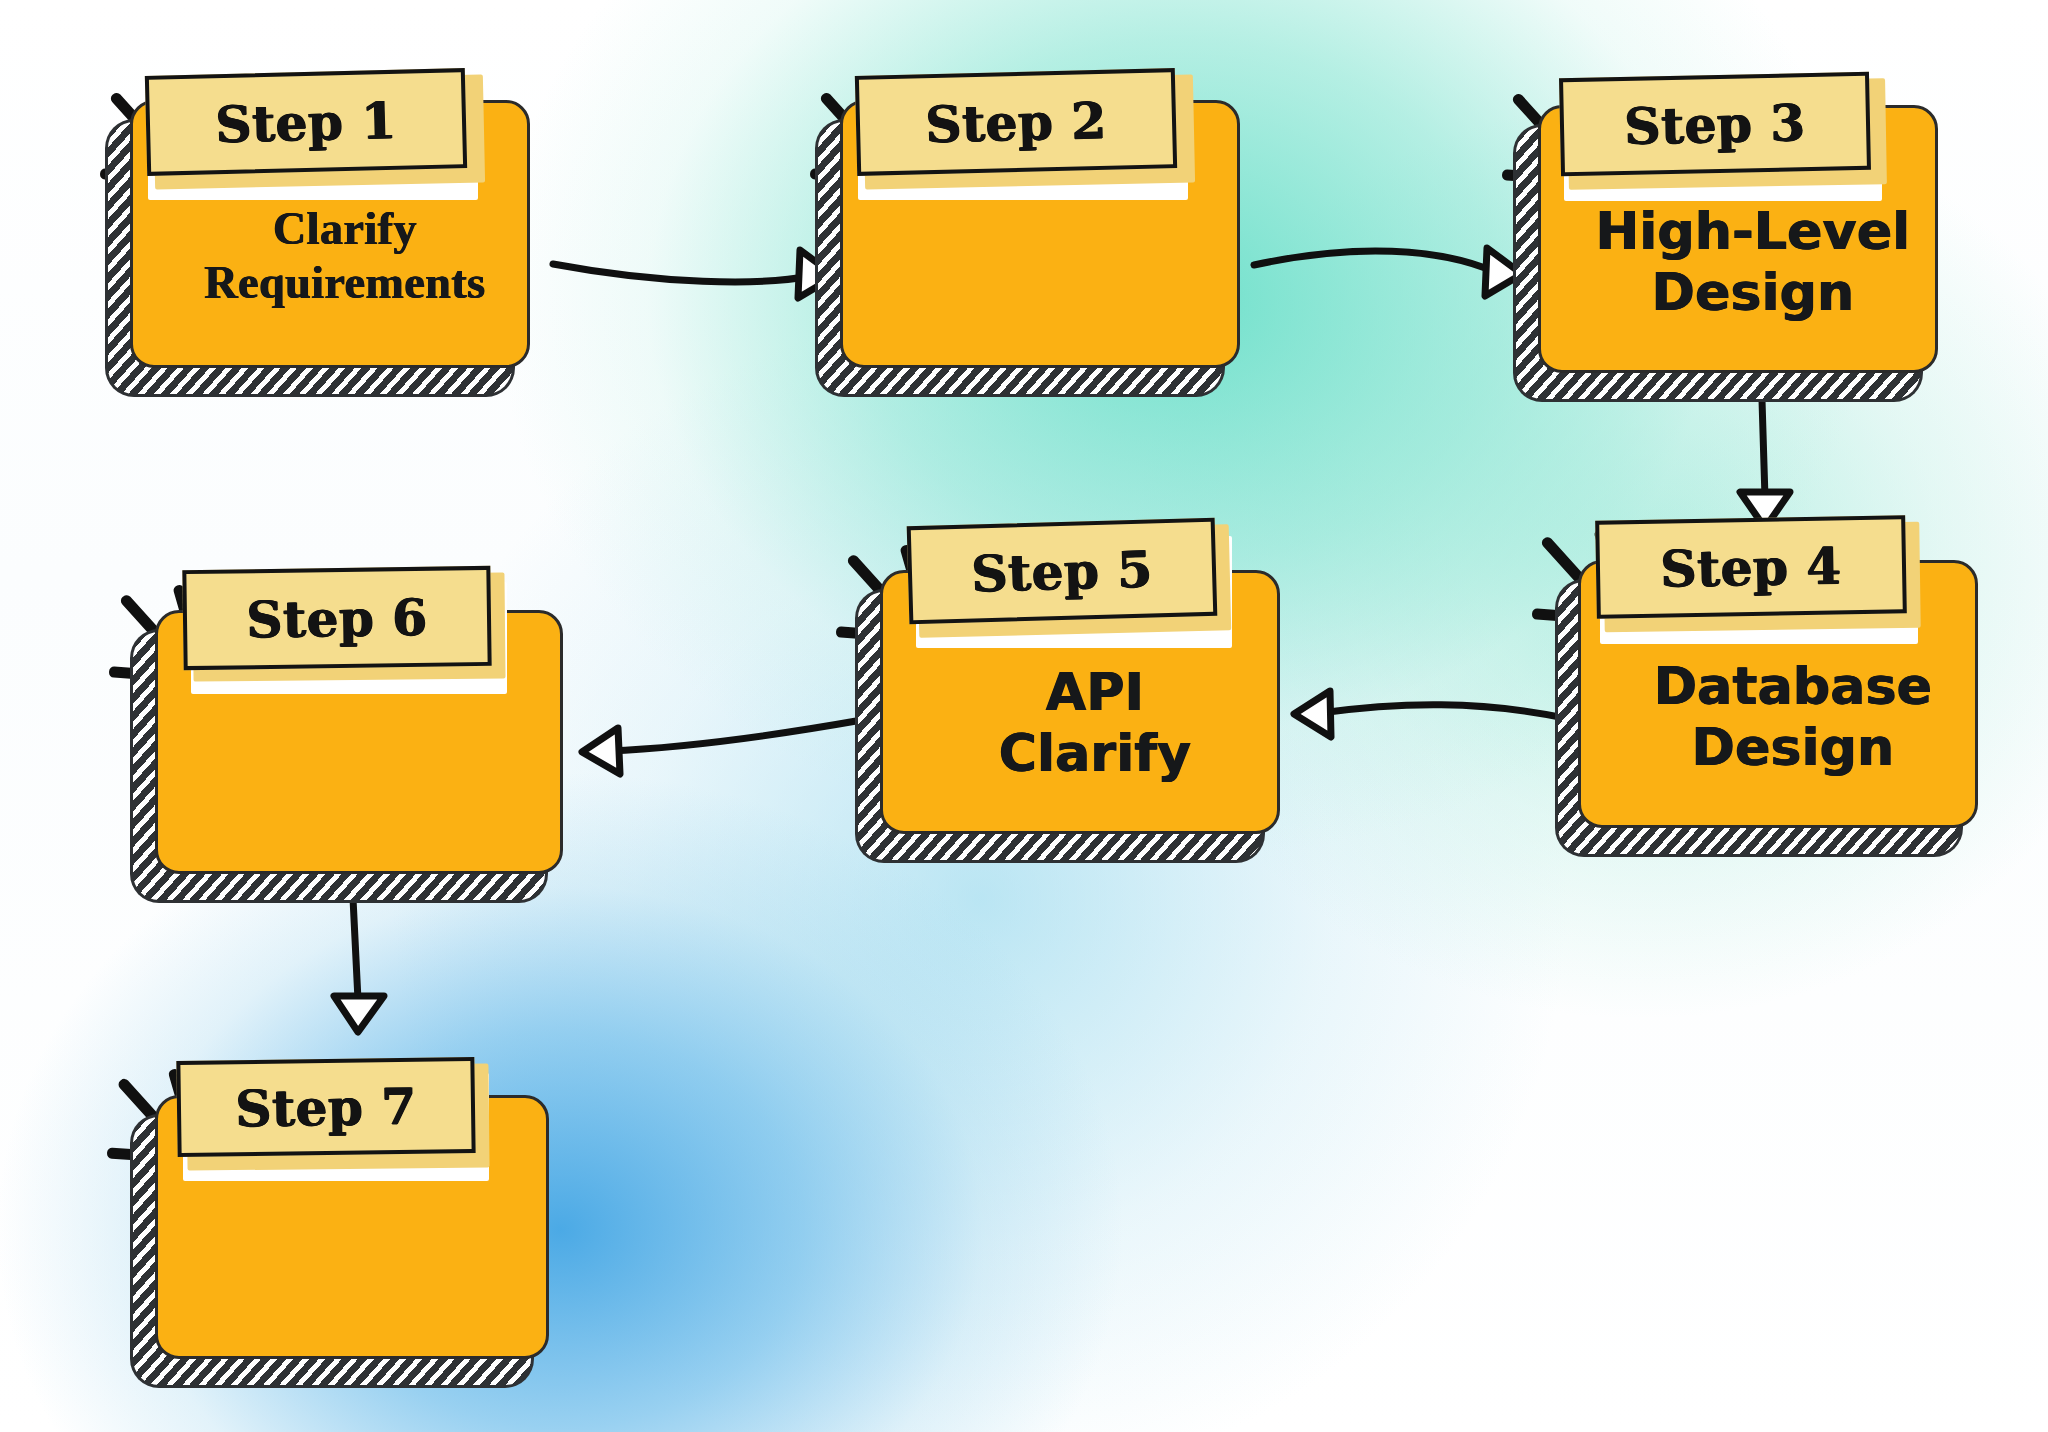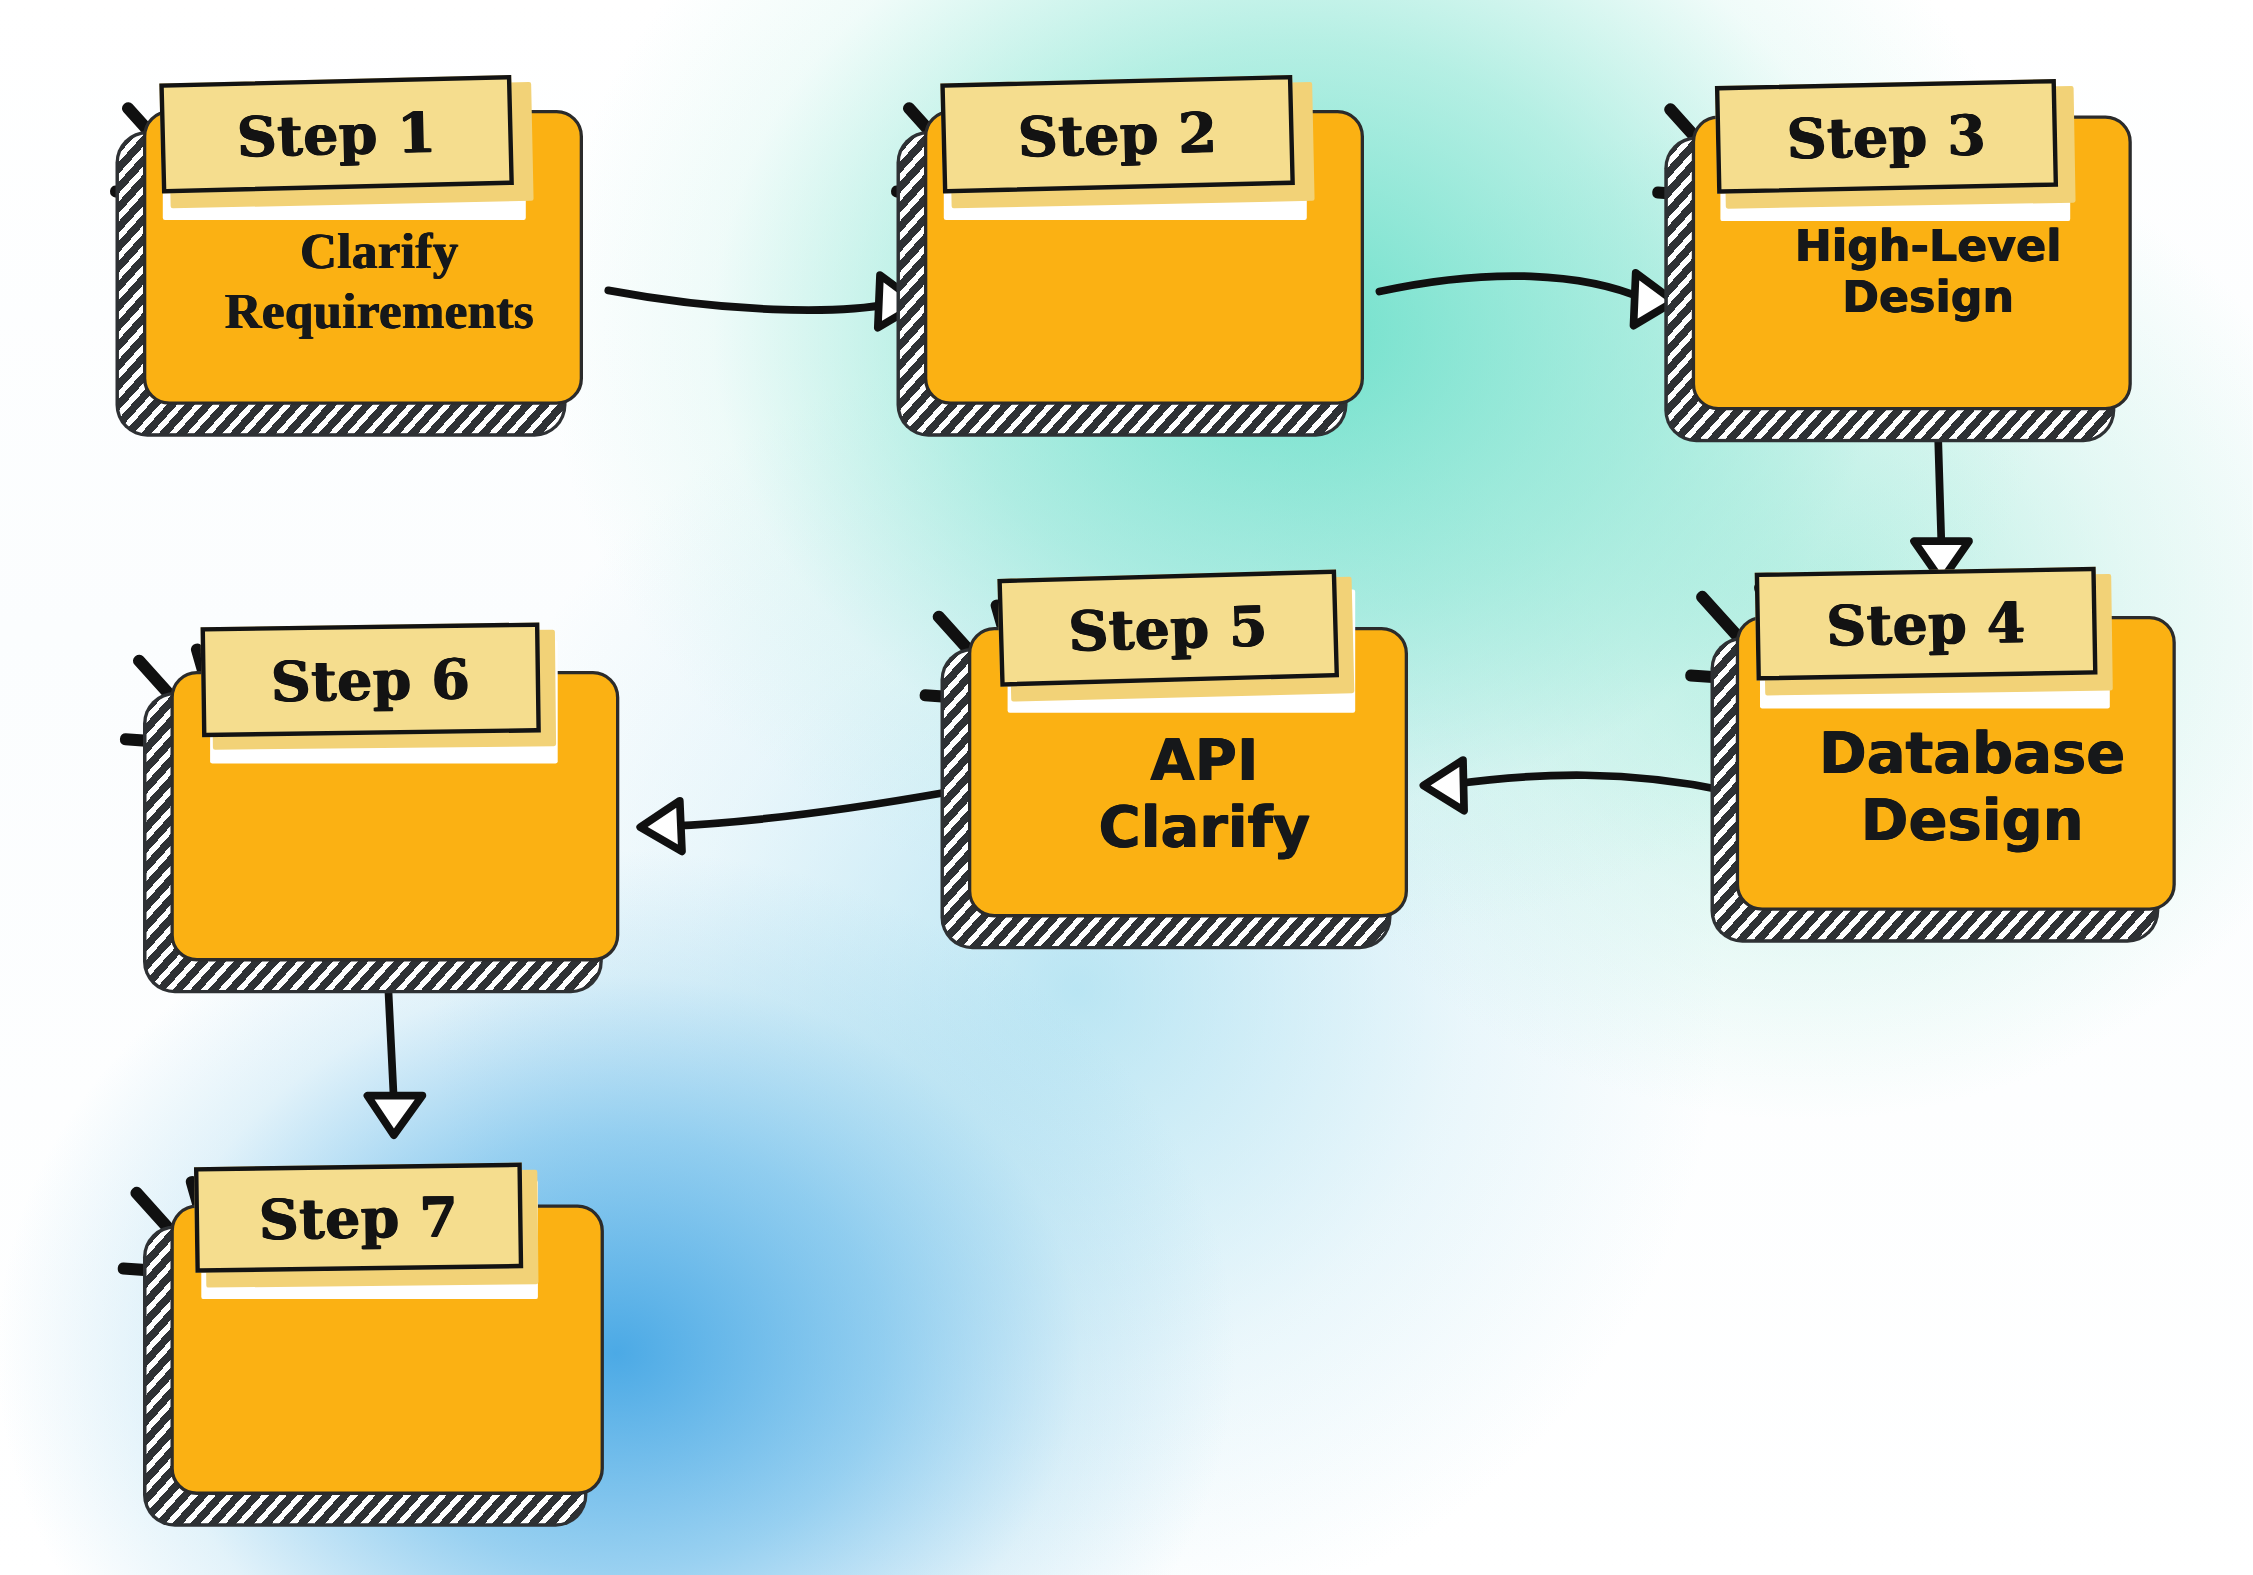--- a/index.html
+++ b/index.html
@@ -197,21 +197,21 @@
   </div>
 
   <div class="node" style="left:1538px; top:105px; width:430px; height:290px;">
     <div class="sparks" style="left:-42px; top:-22px; width:120px; height:120px;">
       <div class="spark" style="left:6px; top:36px; width:78px; height:11px; transform:rotate(48deg);"></div>
       <div class="spark" style="left:58px; top:22px; width:48px; height:11px; transform:rotate(74deg);"></div>
       <div class="spark" style="left:6px; top:88px; width:52px; height:11px; transform:rotate(4deg);"></div>
     </div>
     <div class="node-shadow" style="left:-22px; top:22px; width:404px; height:272px;"></div>
     <div class="node-body" style="left:0px; top:0px; width:400px; height:268px;"></div>
-    <div class="node-text hand" style="top:96px; font-size:40px;">High-Level
+    <div class="node-text hand" style="top:96px; font-size:52px;">High-Level
 Design</div>
     <div class="tag-white" style="left:26px; top:-14px; width:318px; height:110px;"></div>
     <div class="tag-ylw-back" style="left:30px; top:-24px; width:318px; height:106px; transform:rotate(-1deg);"></div>
     <div class="tag" style="left:22px; top:-30px; width:310px; height:98px; transform:rotate(-1.2deg);">
       <span class="tag-text" style="font-size:50px;">Step 3</span>
     </div>
   </div>
 
   <div class="node" style="left:1578px; top:560px; width:430px; height:290px;">
     <div class="sparks" style="left:-52px; top:-36px; width:120px; height:120px;">

